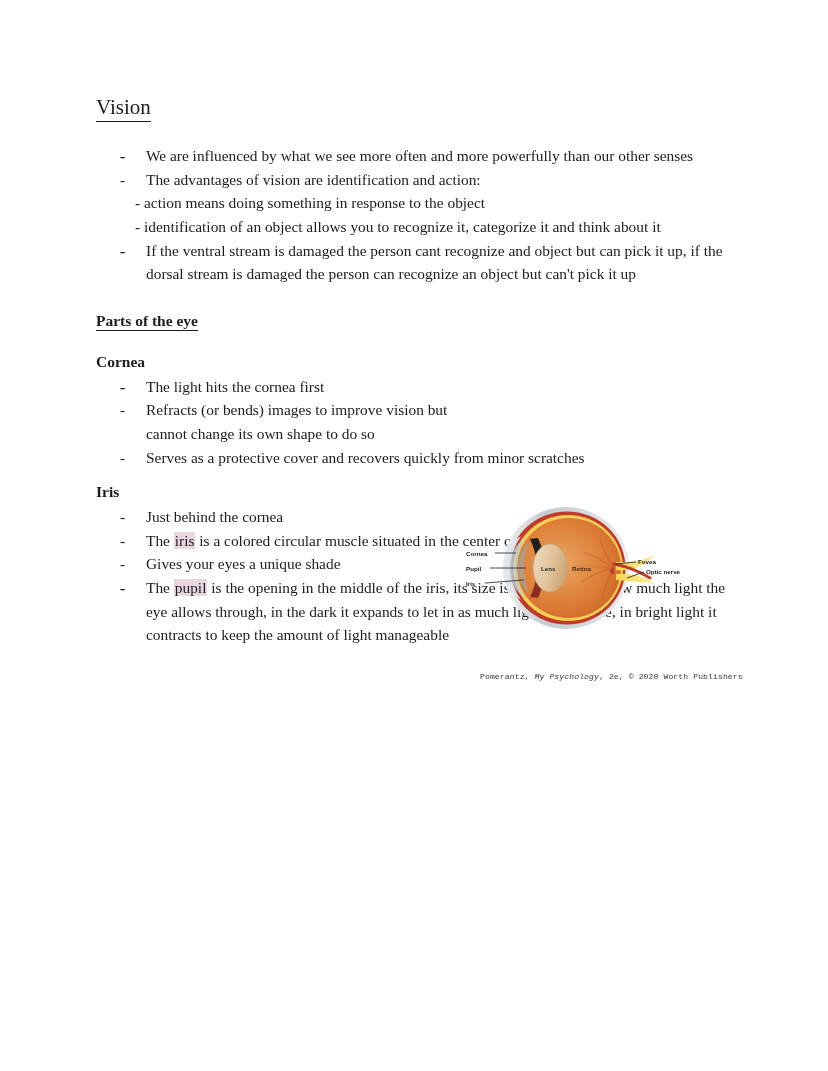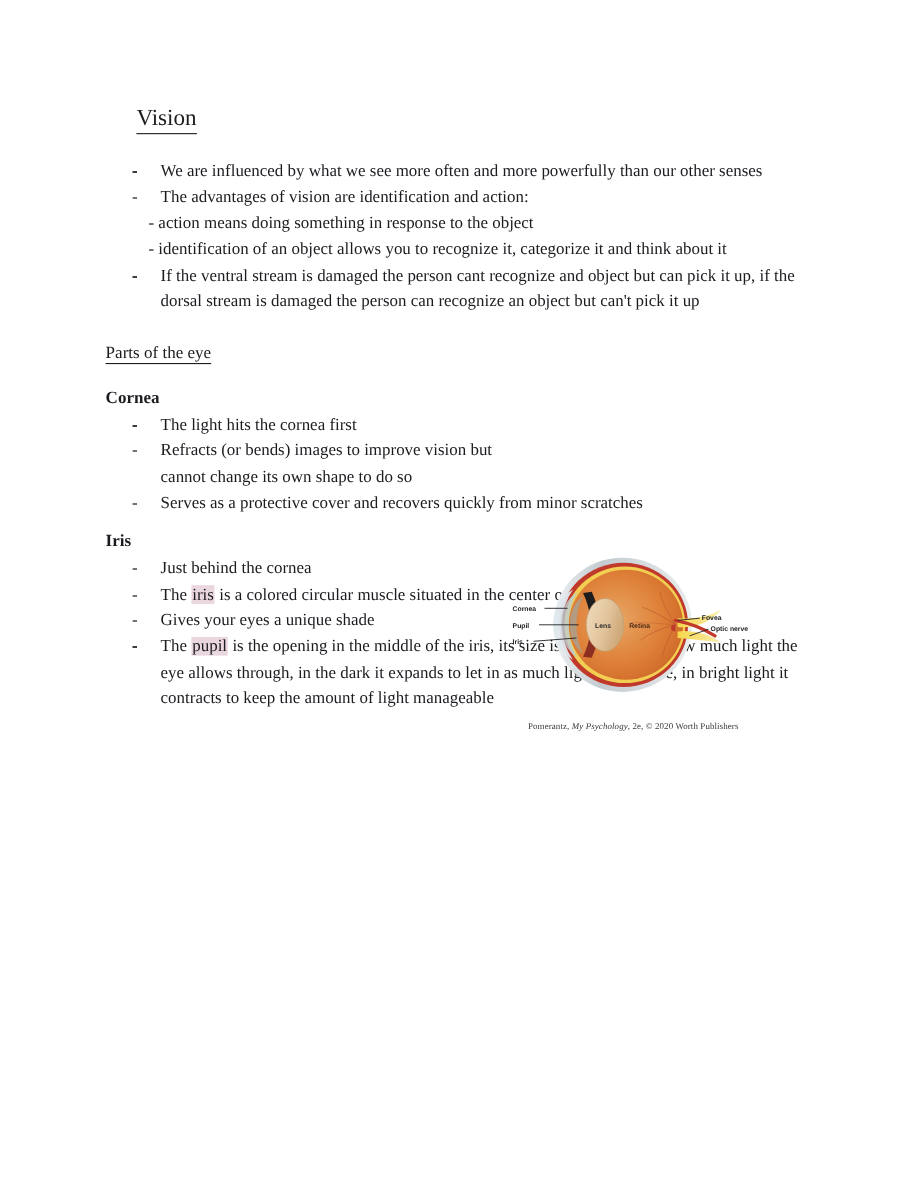--- a/index.html
+++ b/index.html
@@ -33,25 +33,25 @@
   
   .doc-title {
     font-size: 21px;
     line-height: 1.25;
     font-weight: 400;
     margin: 0 0 22px 0;
     display: inline-block;
     border-bottom: 1.3px solid #1b1b20;
     padding-bottom: 1px;
   }
-  .title-wrap { display: block; margin-left: 28px; }
+  .title-wrap { display: block; }
 
   .section-heading {
     font-size: 15.5px;
-    font-weight: 400;
+    font-weight: 700;
     display: inline-block;
     border-bottom: 1.1px solid #1b1b20;
     padding-bottom: 0px;
     margin: 0;
   }
   .section-heading-wrap {
     display: block;
     margin: 26px 0 22px 0;
   }
 
@@ -97,24 +97,24 @@
 
   
   .figure {
     position: absolute;
     left: 464px;
     top: 502px;
     width: 216px;
   }
   .figure svg { display: block; }
   .figcaption {
-    font-family: Liberation Serif, serif;
+    font-family: Liberation Mono, monospace;
     font-size: 8.1px;
     color: #3a3a3a;
-    margin-top: 4px;
+    margin-top: 20px;
     letter-spacing: 0.1px;
     white-space: nowrap;
     padding-left: 16px;
   }
   .figcaption .ital { font-style: italic; }
 
   
   .narrow > li { max-width: 330px; }
 </style>
 </head>

